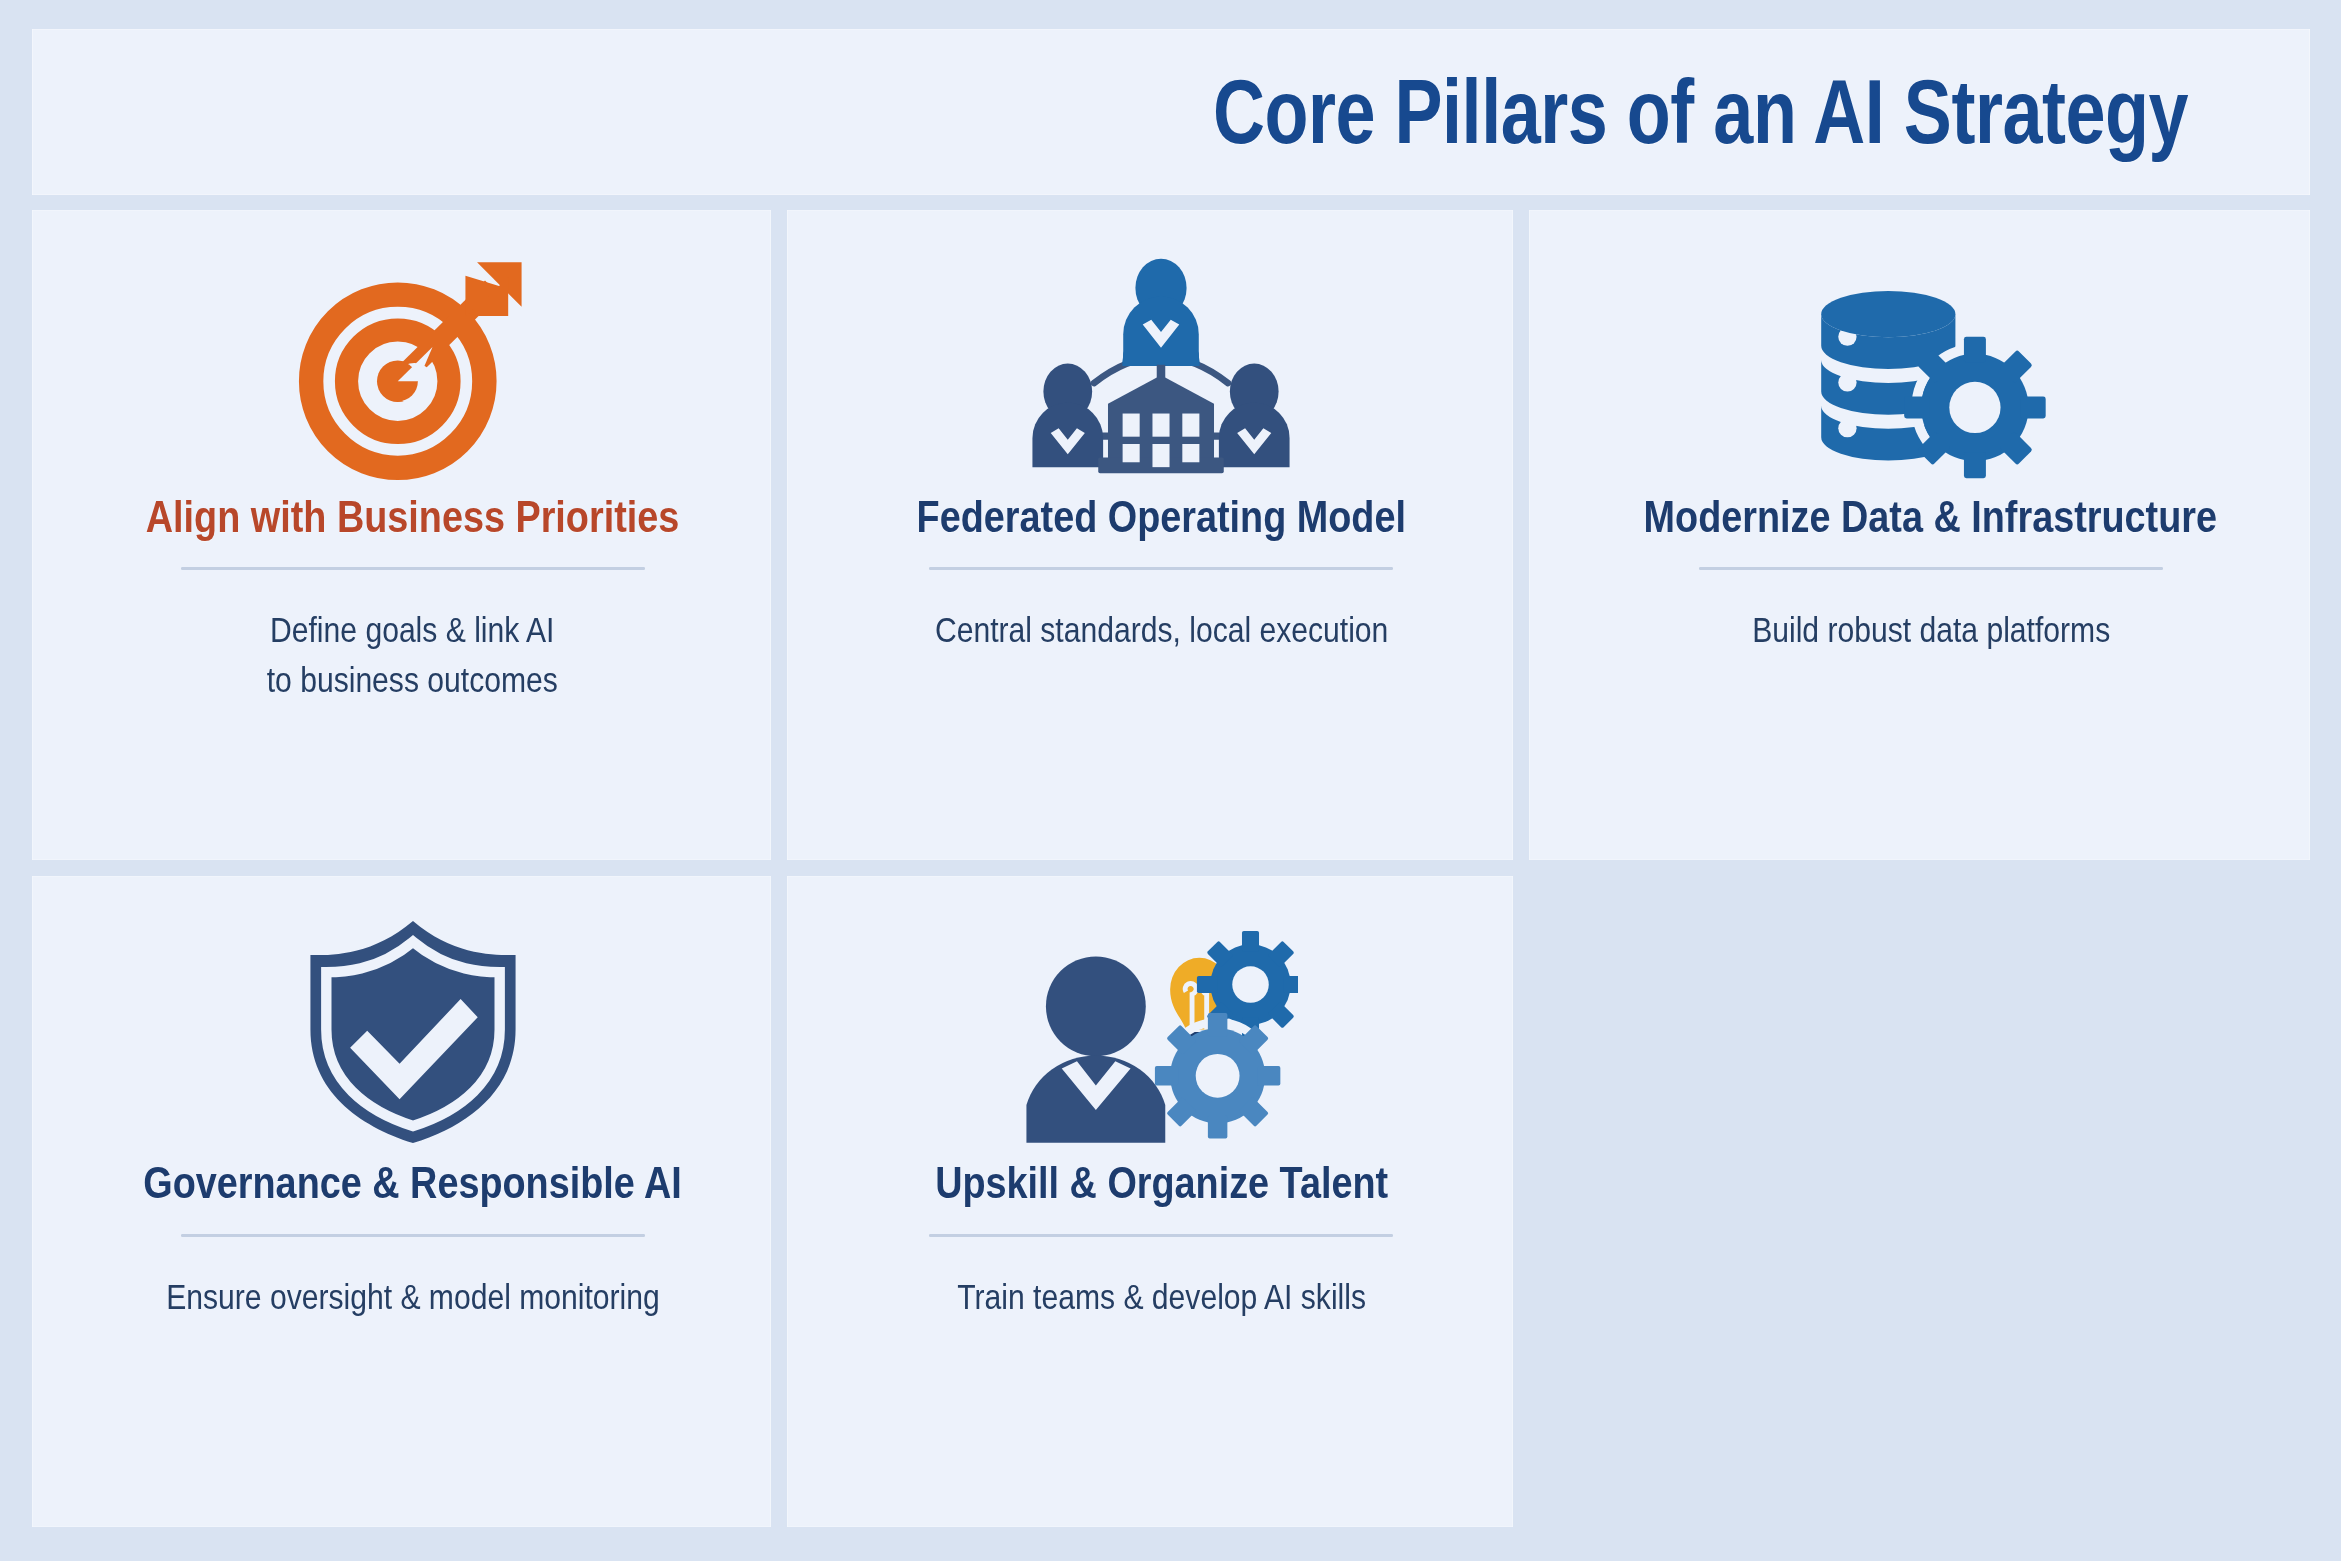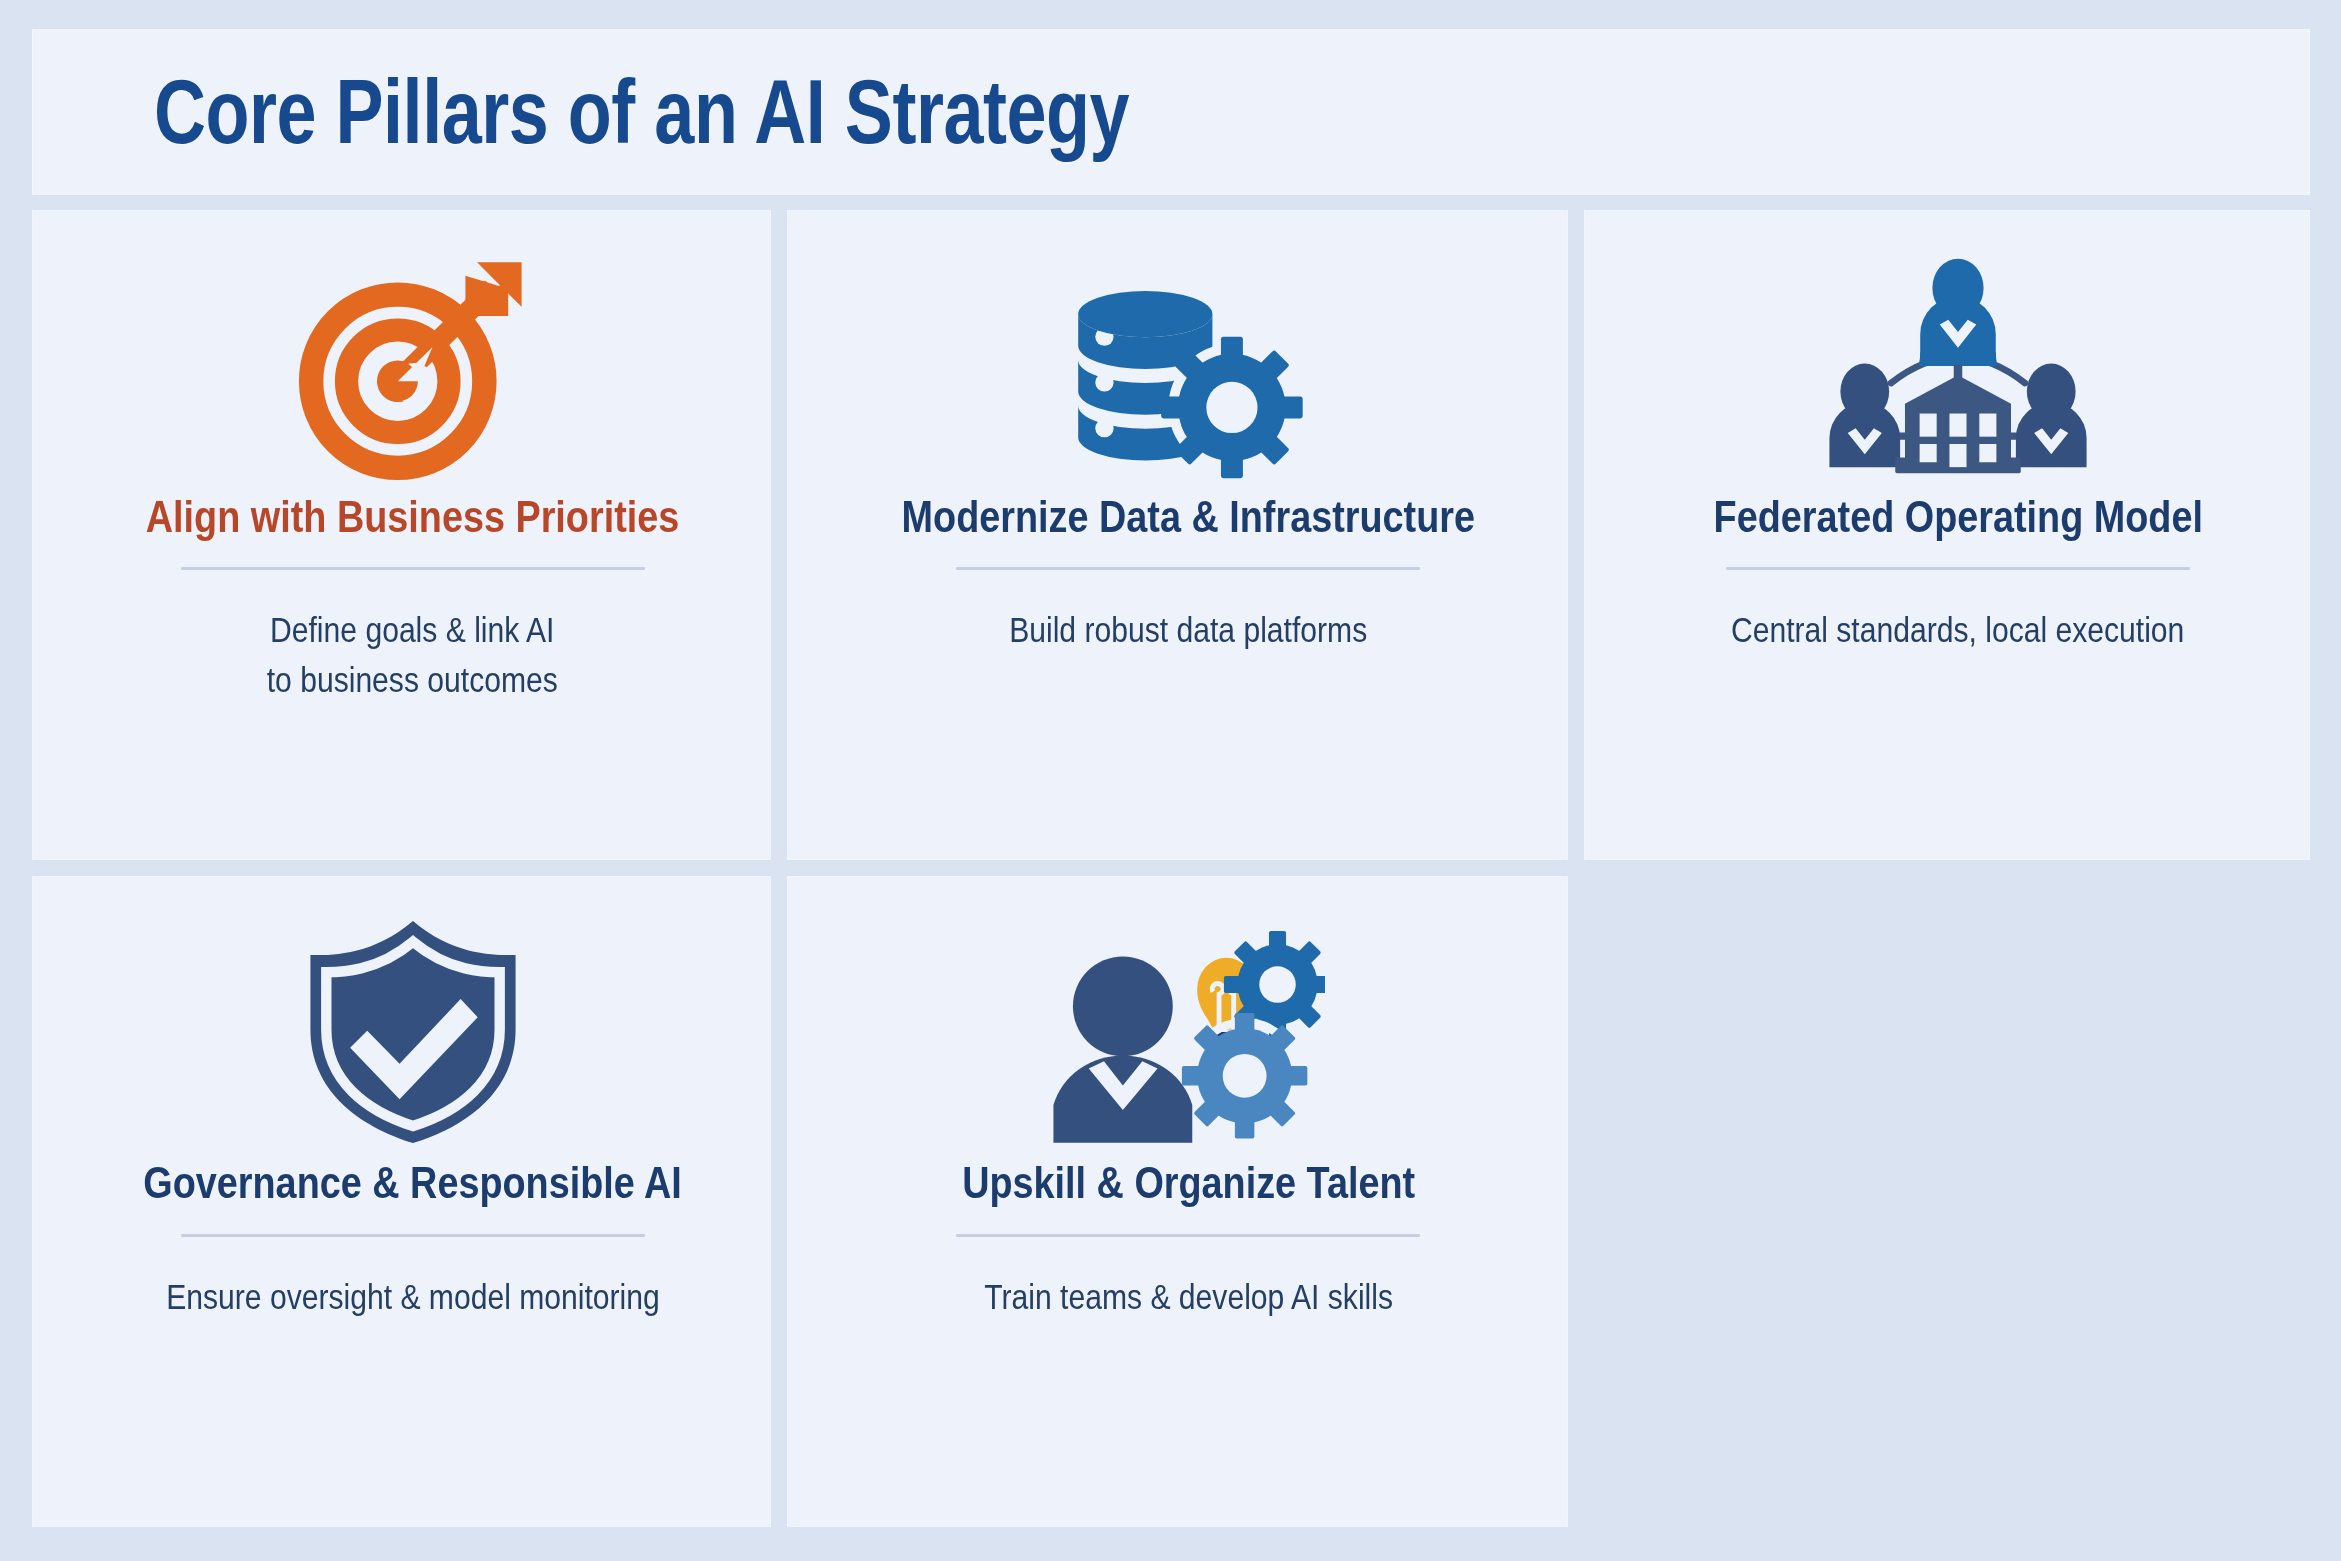--- a/index.html
+++ b/index.html
@@ -25,21 +25,21 @@
     overflow: hidden;
   }
 
   
   .title-band {
     background: #edf2fb;
     height: 166px;
     flex: 0 0 166px;
     display: flex;
     align-items: center;
-    justify-content: flex-start;
+    justify-content: flex-end;
     box-shadow: 0 0 0 0.6px rgba(255,255,255,0.55) inset;
   }
   .page-title {
     font-family: "Liberation Sans", sans-serif;
     font-weight: 700;
     font-size: 90px;
     line-height: 1;
     letter-spacing: -0.6px;
     color: #17498f;
     transform: scaleX(0.80);
@@ -139,20 +139,70 @@
           <path d="M288 108 L356 108 L356 45 Z" fill="#e2691f"></path>
           <path d="M168 218 a34 34 0 1 0 20 -30 L175 215 Z" fill="#edf2fb"></path>
           <circle cx="175" cy="215" r="33" fill="#e2691f"></circle>
           <path d="M175 215 L232 159 L208 215 Z" fill="#edf2fb"></path>
         </svg>
       </div>
       <div class="card-title accent">Align with Business Priorities</div>
       <div class="divider"></div>
       <div class="card-desc">Define goals &amp; link AI
 to business outcomes</div>
+    </div>
+
+    <div class="card">
+      <div class="card-icon">
+        <svg width="262" height="232" viewBox="0 0 430 380" aria-hidden="true">
+
+          <path d="M105 218 Q215 132 325 218" fill="none" stroke="#3c5781" stroke-width="11" stroke-linecap="round"></path>
+          <line x1="105" y1="305" x2="325" y2="305" stroke="#3c5781" stroke-width="12"></line>
+
+          <g fill="#1f6aab">
+            <ellipse cx="215" cy="62" rx="42" ry="48"></ellipse>
+            <path d="M152 190 a63 70 0 0 1 126 0 v -2 h-126 Z M152 188 h126 v -2 H152 Z"></path>
+            <path d="M152 190 v-6 a63 68 0 0 1 126 0 v6 Z"></path>
+            <path d="M152 190 h126 v -8 a63 66 0 0 0 -126 0 Z"></path>
+            <path d="M153 188 a62 66 0 0 1 124 0 z"></path>
+            <path d="M153 122 a62 68 0 0 1 124 0 v66 h-124 z" fill="none"></path>
+            <path d="M153 190 v-52 a62 62 0 0 1 124 0 v52 Z"></path>
+            <path d="M185 122 L215 160 L245 122 L231 114 L215 134 L199 114 Z" fill="#edf2fb"></path>
+          </g>
+
+          <g fill="#33507e">
+            <ellipse cx="62" cy="232" rx="40" ry="46"></ellipse>
+            <path d="M4 356 v-48 a58 58 0 0 1 116 0 v48 Z"></path>
+            <path d="M34 300 L62 335 L90 300 L77 292 L62 311 L47 292 Z" fill="#edf2fb"></path>
+          </g>
+
+          <g fill="#33507e">
+            <ellipse cx="368" cy="232" rx="40" ry="46"></ellipse>
+            <path d="M310 356 v-48 a58 58 0 0 1 116 0 v48 Z"></path>
+            <path d="M340 300 L368 335 L396 300 L383 292 L368 311 L353 292 Z" fill="#edf2fb"></path>
+          </g>
+
+          <g fill="#3c5781">
+            <rect x="208" y="188" width="14" height="34"></rect>
+            <path d="M215 205 L302 252 L302 355 L128 355 L128 252 Z"></path>
+            <rect x="112" y="340" width="206" height="26" rx="3"></rect>
+            <g fill="#edf2fb">
+              <rect x="152" y="268" width="28" height="38"></rect>
+              <rect x="201" y="268" width="28" height="38"></rect>
+              <rect x="250" y="268" width="28" height="38"></rect>
+              <rect x="152" y="318" width="28" height="30"></rect>
+              <rect x="201" y="318" width="28" height="38"></rect>
+              <rect x="250" y="318" width="28" height="30"></rect>
+            </g>
+          </g>
+        </svg>
+      </div>
+      <div class="card-title">Federated Operating Model</div>
+      <div class="divider"></div>
+      <div class="card-desc">Central standards, local execution</div>
     </div>
 
     <div class="card">
       <div class="card-icon">
         <svg width="244" height="232" viewBox="0 0 400 380" aria-hidden="true">
           <g fill="#1f6aab">
 
             <path d="M20 255 v52 a110 38 0 0 0 220 0 v-52 a110 38 0 0 1 -220 0 Z"></path>
             <circle cx="63" cy="292" r="15" fill="#edf2fb"></circle>
 
@@ -183,70 +233,20 @@
           </g>
         </svg>
       </div>
       <div class="card-title">Modernize Data &amp; Infrastructure</div>
       <div class="divider"></div>
       <div class="card-desc">Build robust data platforms</div>
     </div>
 
     <div class="card">
       <div class="card-icon">
-        <svg width="262" height="232" viewBox="0 0 430 380" aria-hidden="true">
-
-          <path d="M105 218 Q215 132 325 218" fill="none" stroke="#3c5781" stroke-width="11" stroke-linecap="round"></path>
-          <line x1="105" y1="305" x2="325" y2="305" stroke="#3c5781" stroke-width="12"></line>
-
-          <g fill="#1f6aab">
-            <ellipse cx="215" cy="62" rx="42" ry="48"></ellipse>
-            <path d="M152 190 a63 70 0 0 1 126 0 v -2 h-126 Z M152 188 h126 v -2 H152 Z"></path>
-            <path d="M152 190 v-6 a63 68 0 0 1 126 0 v6 Z"></path>
-            <path d="M152 190 h126 v -8 a63 66 0 0 0 -126 0 Z"></path>
-            <path d="M153 188 a62 66 0 0 1 124 0 z"></path>
-            <path d="M153 122 a62 68 0 0 1 124 0 v66 h-124 z" fill="none"></path>
-            <path d="M153 190 v-52 a62 62 0 0 1 124 0 v52 Z"></path>
-            <path d="M185 122 L215 160 L245 122 L231 114 L215 134 L199 114 Z" fill="#edf2fb"></path>
-          </g>
-
-          <g fill="#33507e">
-            <ellipse cx="62" cy="232" rx="40" ry="46"></ellipse>
-            <path d="M4 356 v-48 a58 58 0 0 1 116 0 v48 Z"></path>
-            <path d="M34 300 L62 335 L90 300 L77 292 L62 311 L47 292 Z" fill="#edf2fb"></path>
-          </g>
-
-          <g fill="#33507e">
-            <ellipse cx="368" cy="232" rx="40" ry="46"></ellipse>
-            <path d="M310 356 v-48 a58 58 0 0 1 116 0 v48 Z"></path>
-            <path d="M340 300 L368 335 L396 300 L383 292 L368 311 L353 292 Z" fill="#edf2fb"></path>
-          </g>
-
-          <g fill="#3c5781">
-            <rect x="208" y="188" width="14" height="34"></rect>
-            <path d="M215 205 L302 252 L302 355 L128 355 L128 252 Z"></path>
-            <rect x="112" y="340" width="206" height="26" rx="3"></rect>
-            <g fill="#edf2fb">
-              <rect x="152" y="268" width="28" height="38"></rect>
-              <rect x="201" y="268" width="28" height="38"></rect>
-              <rect x="250" y="268" width="28" height="38"></rect>
-              <rect x="152" y="318" width="28" height="30"></rect>
-              <rect x="201" y="318" width="28" height="38"></rect>
-              <rect x="250" y="318" width="28" height="30"></rect>
-            </g>
-          </g>
-        </svg>
-      </div>
-      <div class="card-title">Federated Operating Model</div>
-      <div class="divider"></div>
-      <div class="card-desc">Central standards, local execution</div>
-    </div>
-
-    <div class="card">
-      <div class="card-icon">
         <svg width="220" height="232" viewBox="0 0 360 380" aria-hidden="true">
           <path d="M180 8 C248 66 316 64 348 64 V186 C348 286 270 344 180 372 C90 344 12 286 12 186 V64 C44 64 112 66 180 8 Z" fill="#33507e"></path>
           <path d="M180 42 C240 92 300 92 322 92 V186 C322 270 256 320 180 344 C104 320 38 270 38 186 V92 C60 92 120 92 180 42 Z" fill="none" stroke="#edf2fb" stroke-width="17"></path>
           <path d="M105 188 L158 242 L258 136 L286 166 L158 300 L77 216 Z" fill="#edf2fb"></path>
         </svg>
       </div>
       <div class="card-title">Governance &amp; Responsible AI</div>
       <div class="divider"></div>
       <div class="card-desc">Ensure oversight &amp; model monitoring</div>
     </div>

